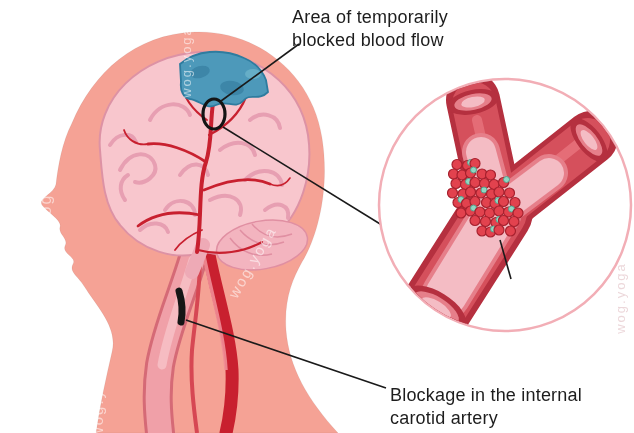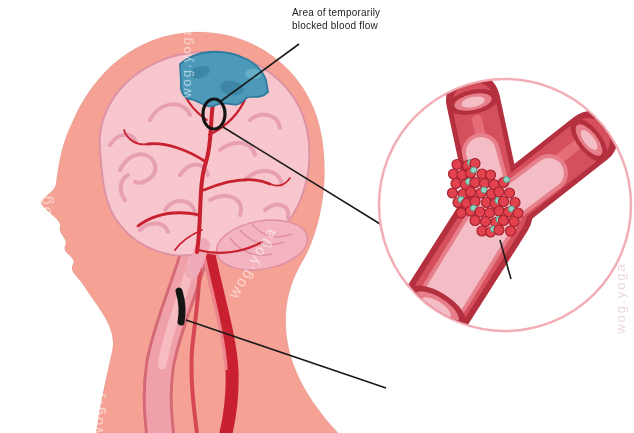--- a/index.html
+++ b/index.html
@@ -2,21 +2,21 @@
 <html style="--skin: #f5a295; --brain: #f8c6cd; --gyri: #e79fb2; --brain_edge: #dd92a5; --artery: #c8202f; --blue_area: #4d99ba; --blue_dark: #3d86a8; --blue_edge: #2e7c9f; --vessel_outer: #b5303f; --vessel_mid: #d5505c; --vessel_rim: #e67f8a; --lumen: #f4bcc4; --clot_cell: #e2424e; --clot_cell_edge: #a7212e; --platelet: #8fd7c2; --platelet_edge: #57a18c; --pointer: #1a1a1a; --inset_ring: #f2aeb6; --pale_vessel: #f0a0a8; --pale_vessel_edge: #d56a76;"><head>
 <meta charset="utf-8">
 <style>
   html,body { margin:0; padding:0; background:#ffffff; }
   #stage {
     position:relative; width:634px; height:433px; overflow:hidden;
     background:#ffffff; font-family:"Liberation Sans", sans-serif;
   }
   #stage svg { position:absolute; left:0; top:0; }
   .label {
-    position:absolute; font-size:10px; line-height:1.3; color:#1d1d1d;
+    position:absolute; font-size:18px; line-height:1.3; color:#1d1d1d;
     white-space:pre-line; letter-spacing:0.2px;
   }
   .watermark {
     position:absolute; font-size:15px; letter-spacing:2px;
     color:rgba(255,255,255,0.55);
     transform:translate(-50%,-50%) rotate(-90deg);
     pointer-events:none; white-space:nowrap;
   }
   .wm-diag { transform:translate(-50%,-50%) rotate(-60deg); }
   .wm-faint { color:rgba(205,150,158,0.38); }
@@ -209,19 +209,21 @@
             <circle cx="499" cy="230" r="5" fill="var(--clot_cell)" stroke="var(--clot_cell_edge)" stroke-width="1.2"></circle>
             <circle cx="510.5" cy="231" r="5" fill="var(--clot_cell)" stroke="var(--clot_cell_edge)" stroke-width="1.2"></circle>
           </g>
       </g>
       <line x1="500" y1="240" x2="511" y2="279" stroke="var(--pointer)" stroke-width="1.6"></line>
     </g>
   </svg>
 
   <div class="label" style="left:292px; top:6px;">Area of temporarily
 blocked blood flow</div>
+  <div class="label" style="left:390px; top:384px;">Blockage in the internal
+carotid artery</div>
 
   <span class="watermark" style="left:186px; top:62px; font-size:13px;">wog.yoga</span>
   <span class="watermark" style="left:46px; top:225px; font-size:16px;">wog.yoga</span>
   <span class="watermark wm-diag" style="left:252px; top:262px;">wog.yoga</span>
   <span class="watermark" style="left:97px; top:398px;">wog.yoga</span>
   <span class="watermark wm-faint" style="left:620px; top:298px; font-size:13px;">wog.yoga</span>
 </div>
 
 </body></html>

